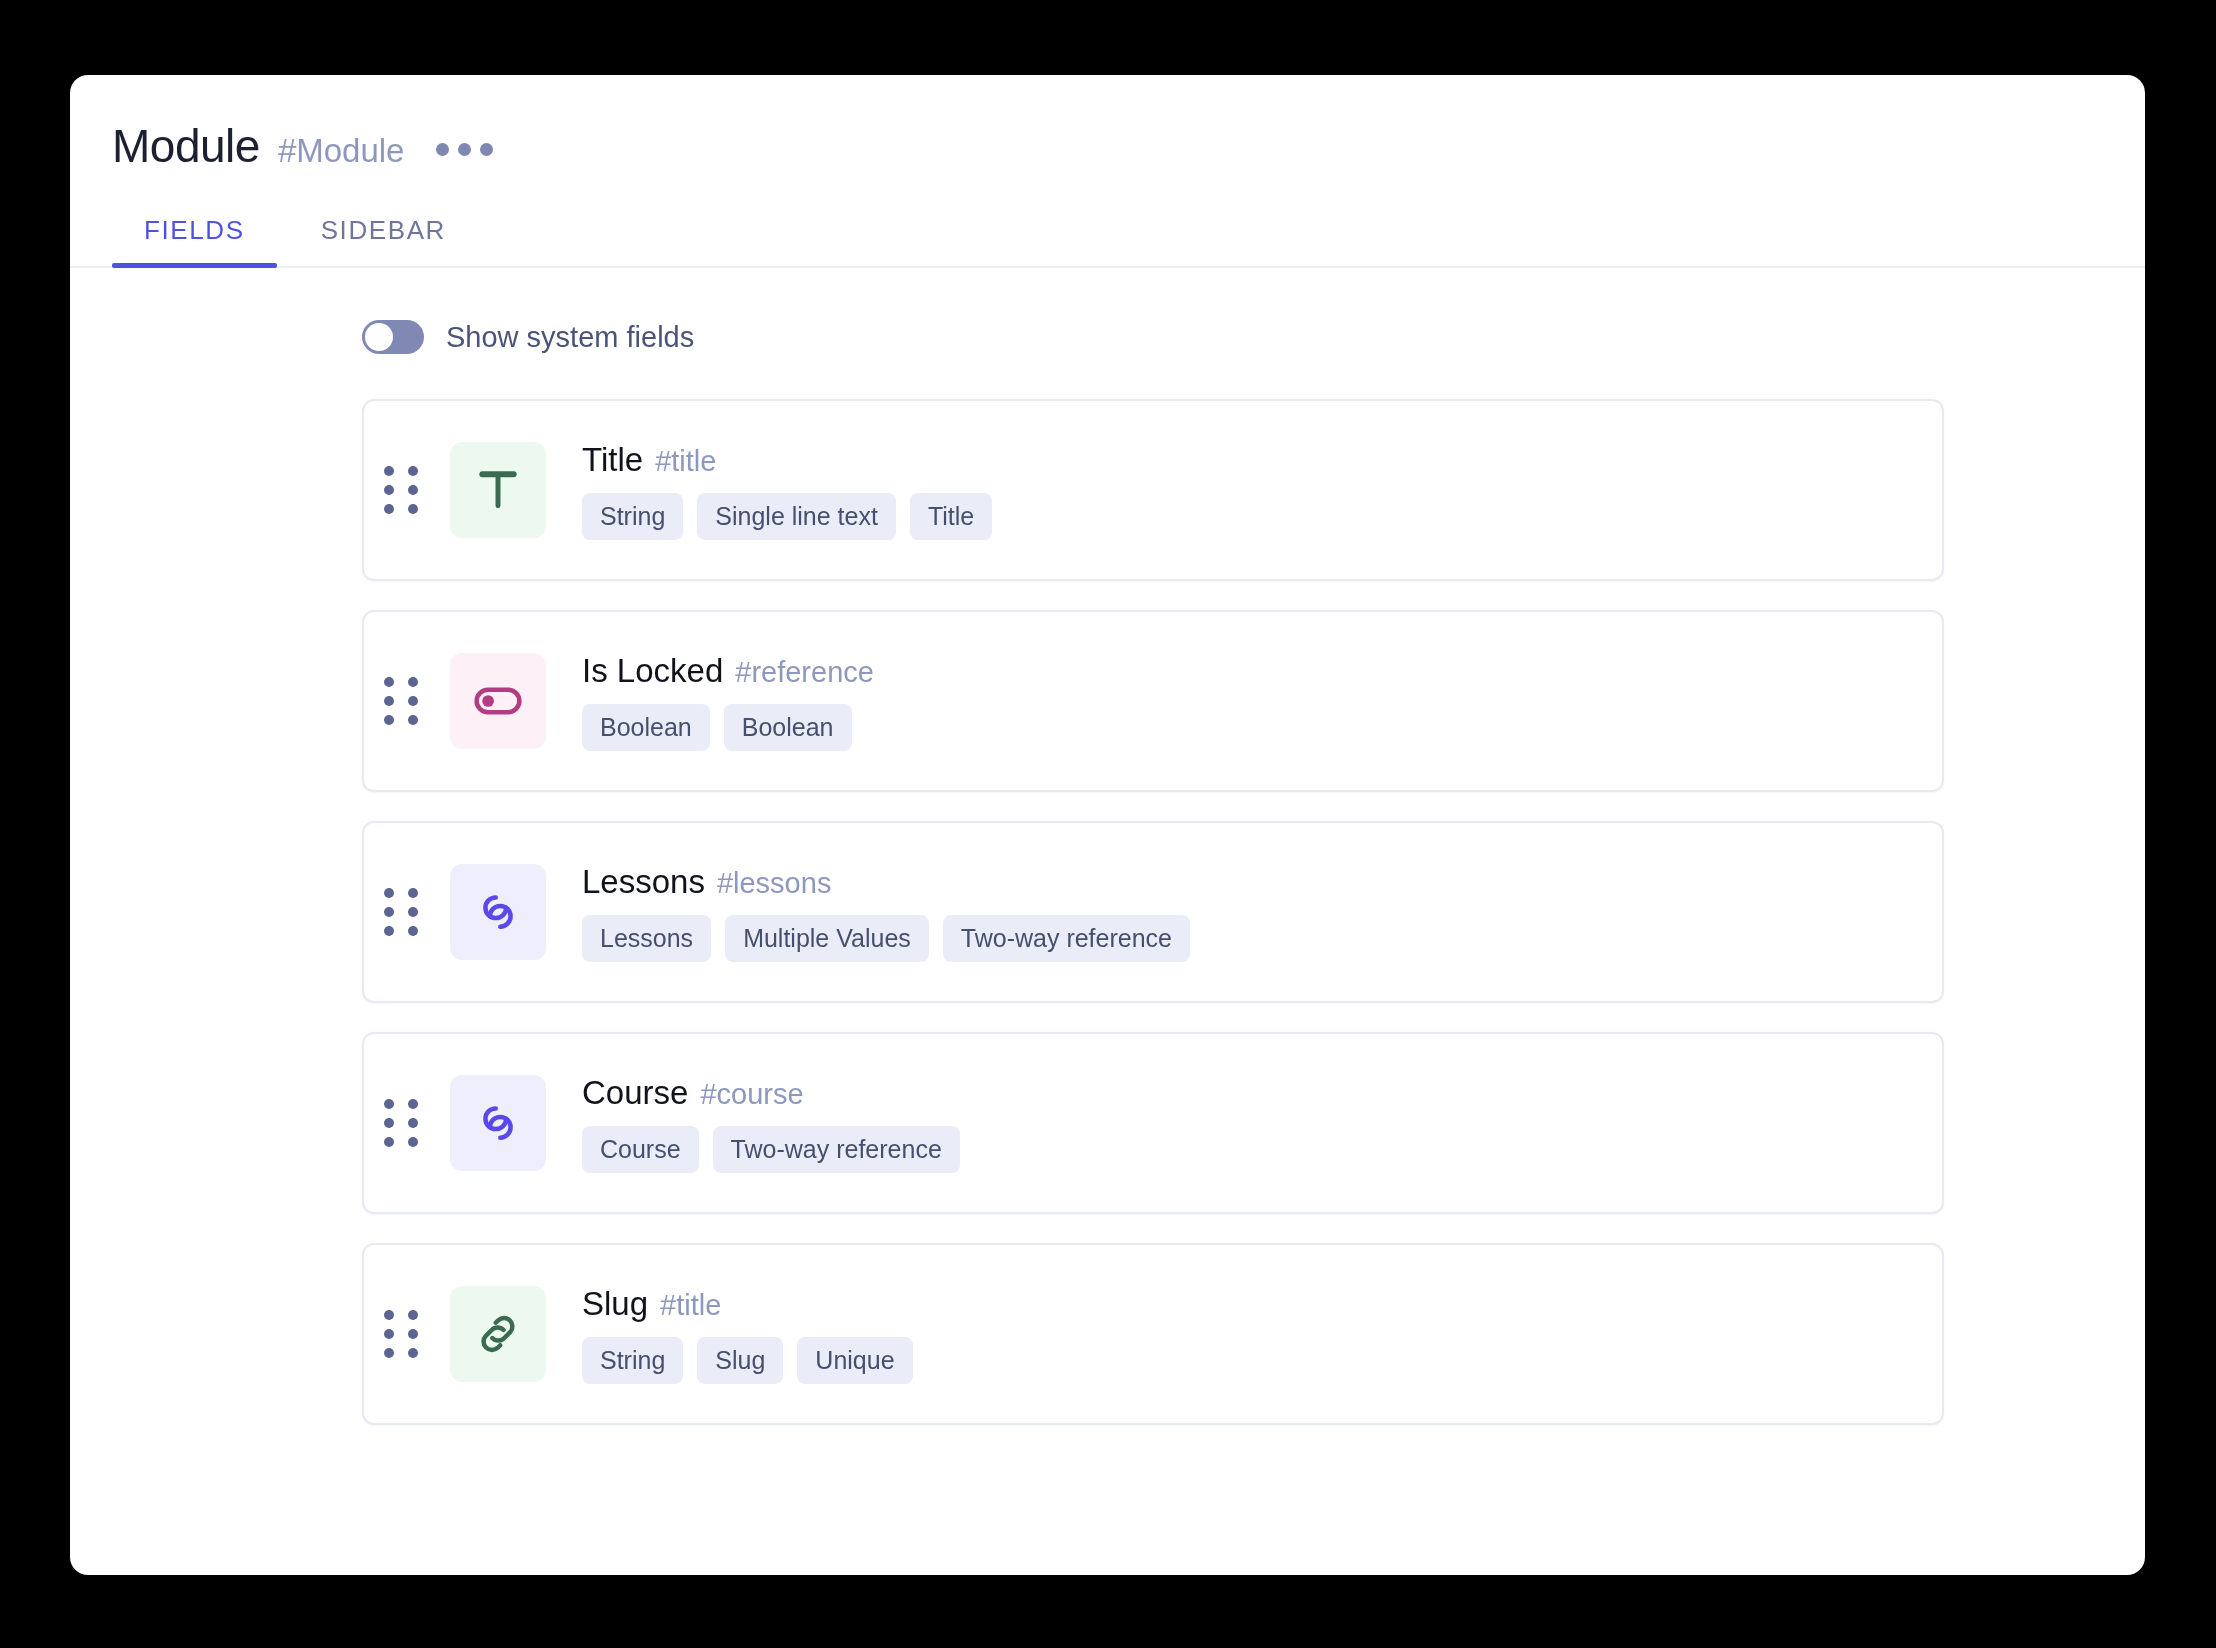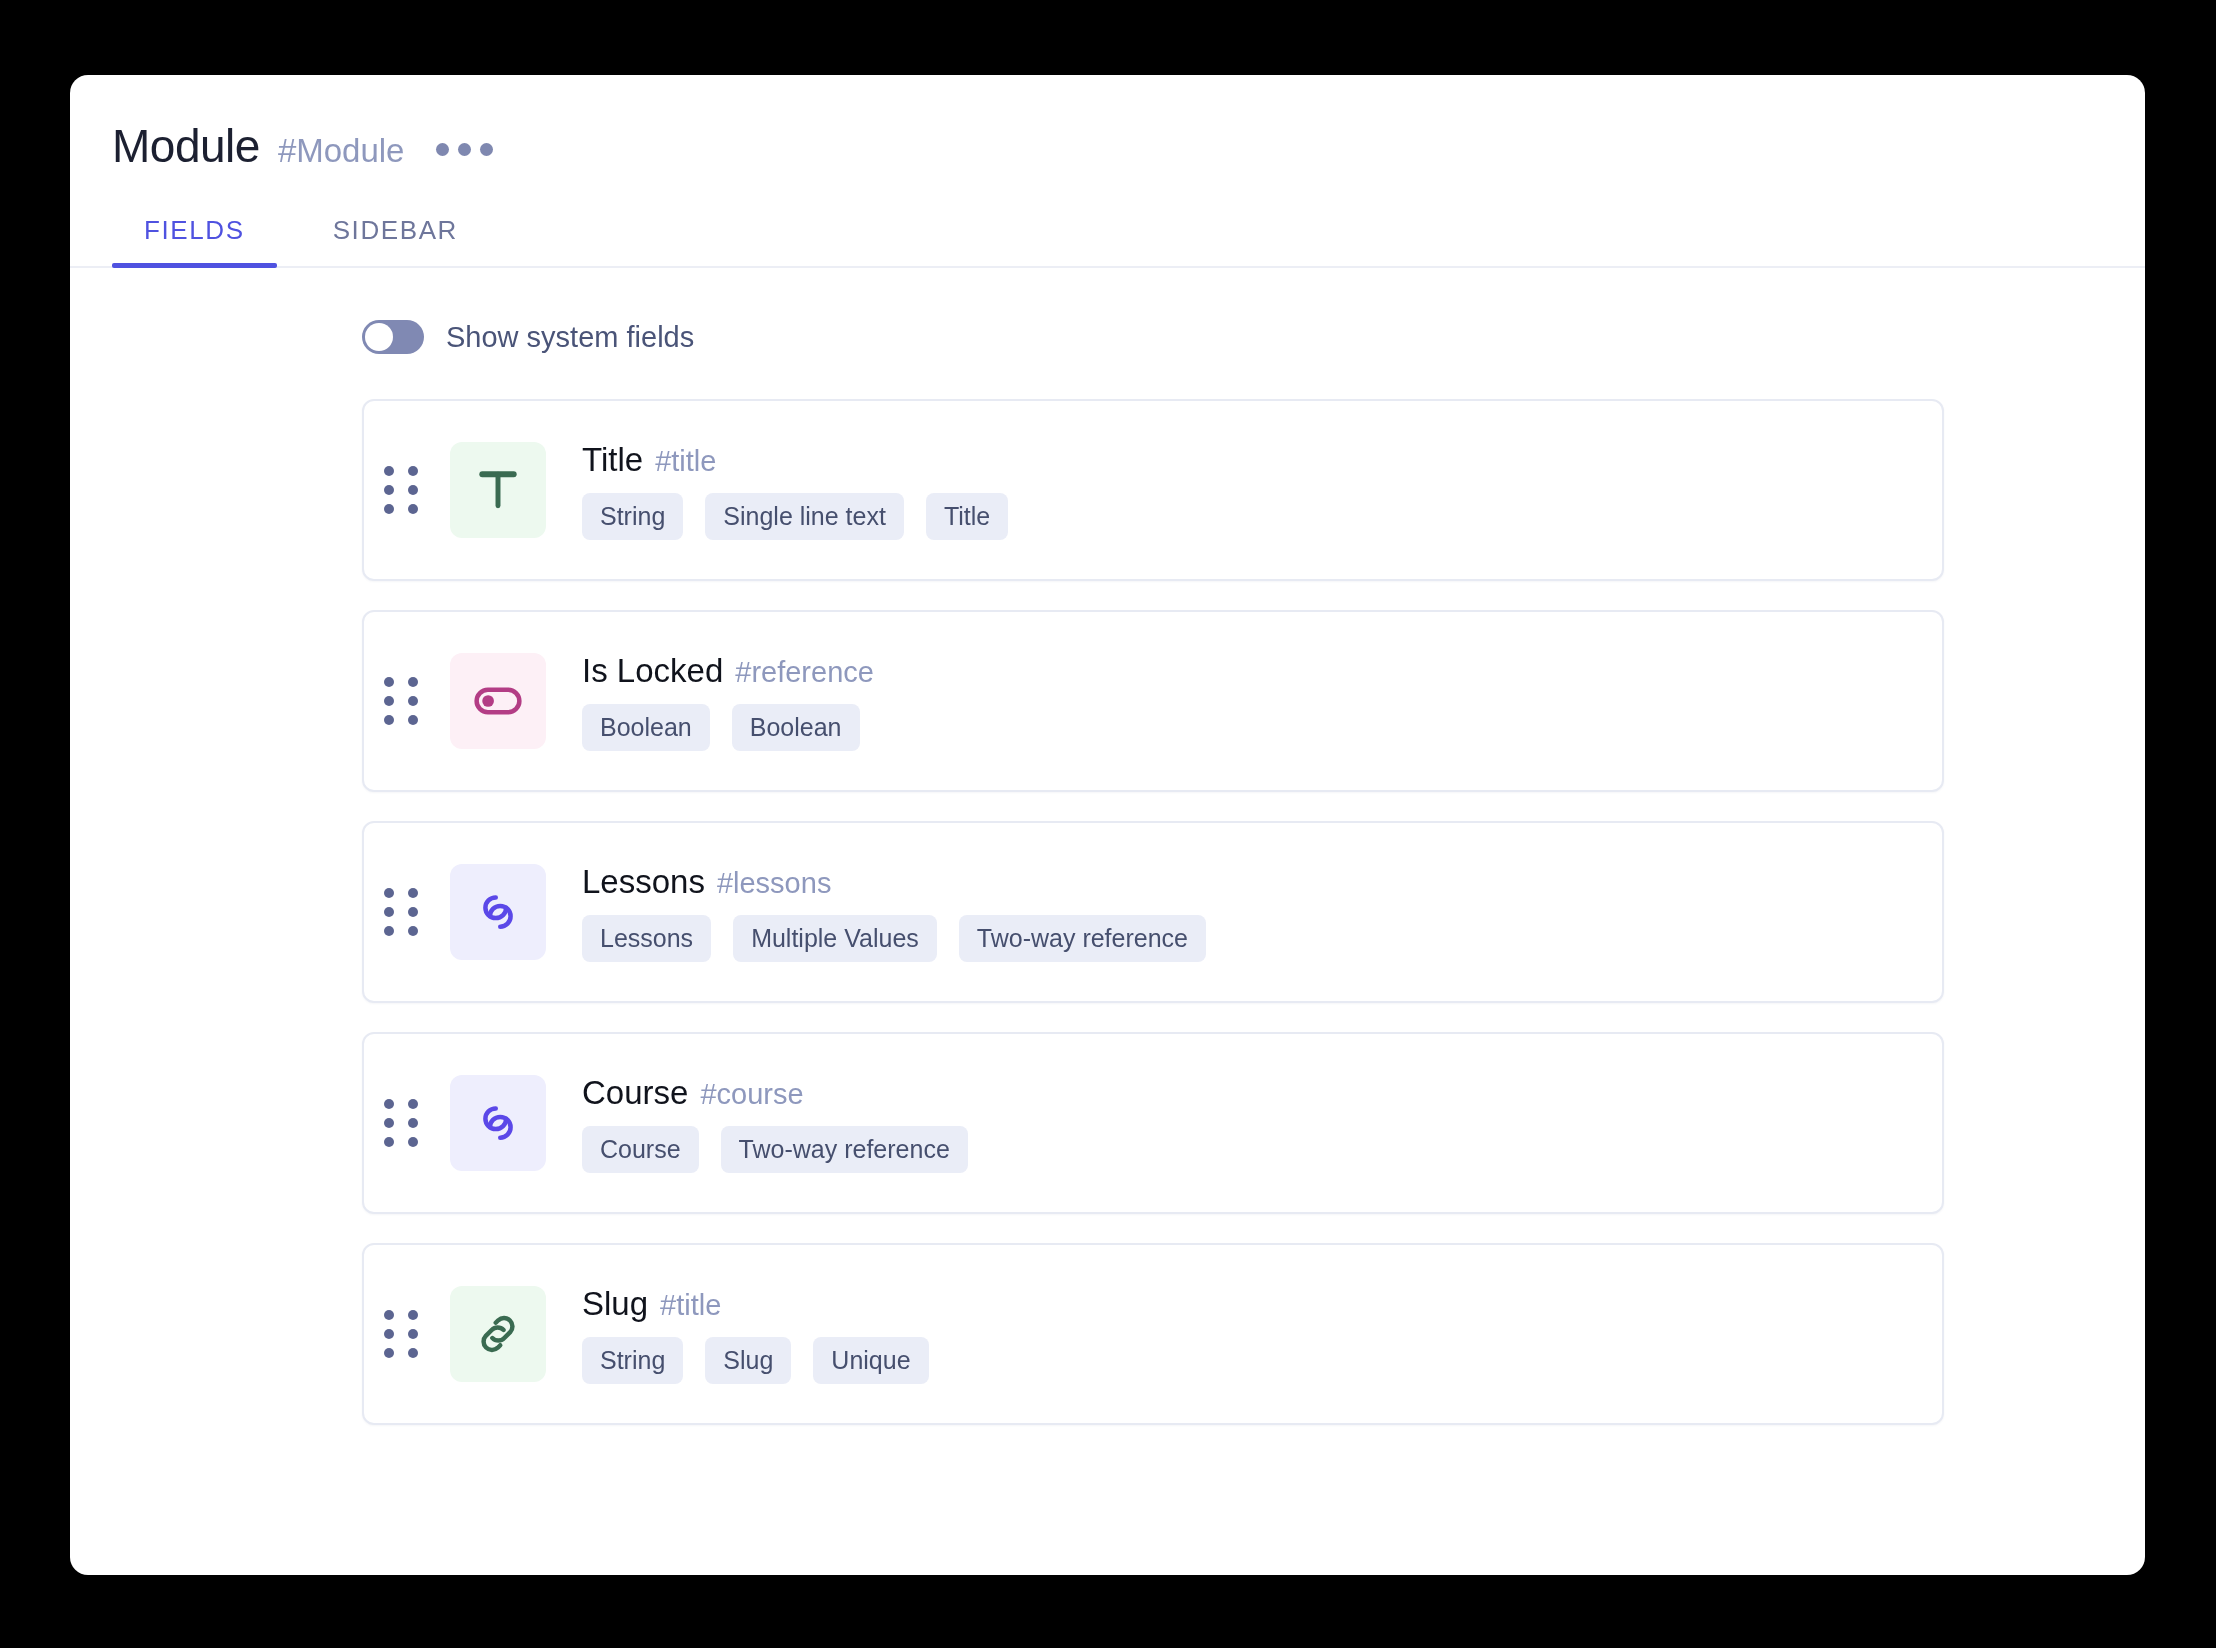--- a/index.html
+++ b/index.html
@@ -57,21 +57,21 @@
     background: #7f88b0;
     display: block;
   }
 
   
   .tabbar {
     position: relative;
     margin-top: 36px;
     padding-left: 42px;
     display: flex;
-    gap: 24px;
+    gap: 12px;
     border-bottom: 2px solid #eceef5;
   }
   .tab {
     font-size: 26px;
     letter-spacing: 1.6px;
     color: #6e769b;
     padding: 10px 32px 20px 32px;
     cursor: pointer;
     position: relative;
     background: none;
@@ -171,21 +171,21 @@
   .field-main { display: flex; flex-direction: column; gap: 14px; }
   .field-nameline { display: flex; align-items: baseline; gap: 12px; }
   .field-name {
     font-size: 33px;
     color: #10131c;
   }
   .field-handle {
     font-size: 29px;
     color: #8e98bd;
   }
-  .tags { display: flex; gap: 22px; flex-wrap: wrap; }
+  .tags { display: flex; gap: 14px; flex-wrap: wrap; }
   .tag {
     background: #eaedf7;
     color: #464f6e;
     font-size: 25px;
     border-radius: 8px;
     padding: 11px 18px;
     line-height: 1;
     white-space: nowrap;
   }
 </style>

